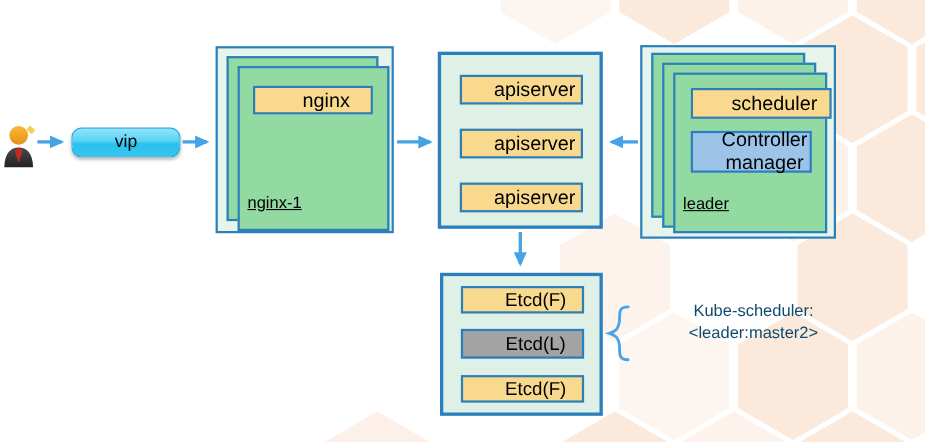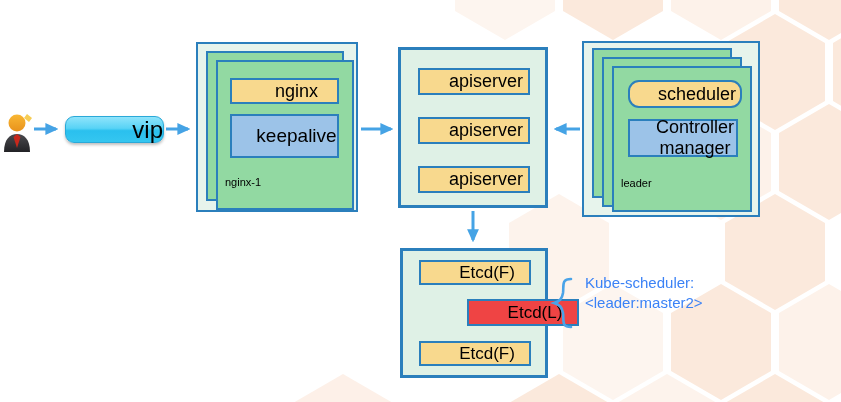--- a/index.html
+++ b/index.html
@@ -13,33 +13,34 @@
   .abs{position:absolute;box-sizing:border-box;}
   .stack-outer{background:#e7f4ec;border:2px solid #2b7fbc;}
   .stack-layer{background:#92d9a2;border:2px solid #2b7fbc;}
   .container-mint{background:#dff1e6;border:3px solid #2b7fbc;}
   .chip{
     border:2px solid #2b7fbc;display:flex;align-items:center;justify-content:center;
     font-size:18px;line-height:1.15;text-align:center;color:#000;padding-left:24px;
   }
   .chip.orange{background:#f8d98e;}
   .chip.blue{background:#9cc3e8;}
-  .chip.red{background:#ef4444;margin-left:48px;}
-  .stack-label{font-size:11px;color:#000;}
+  .chip.red{background:#a3a3a3;}
+  .stack-label{font-size:15px;color:#000;text-decoration:underline;}
   .vip{
     border-radius:9px;
     background:linear-gradient(180deg,#8fe4fb 0%,#58d3f6 45%,#2ac0ee 55%,#35c6f0 100%);
     border:1px solid #2aa9d8;
     box-shadow:0 2px 3px rgba(0,0,0,.25);
-    display:flex;align-items:center;justify-content:flex-end;
-    font-size:24px;color:#000;
+    display:flex;align-items:center;justify-content:center;
+    font-size:16px;color:#000;
   }
   .annotation{
-    font-size:15px;line-height:20px;color:#3b82f6;width:200px;
+    font-size:15px;line-height:20px;color:#0c4a6e;width:200px;
     word-break:normal;
+    text-align:center;
   }
 </style>
 </head>
 <body>
 
 <div id="canvas">
 
   <svg class="layer" width="841" height="402">
     <g stroke="none">
       <polygon points="505,-76 555,-47 555,11 505,40 455,11 455,-47" fill="#fdf5ef"></polygon>
@@ -84,41 +85,38 @@
   <div class="abs vip" style="left:65px;top:116px;width:99px;height:27px;">
     <span>vip</span>
   </div>
 
   <div class="abs stack-outer" style="left:196px;top:42px;width:162px;height:170px;"></div>
   <div class="abs stack-layer" style="left:206px;top:51px;width:138px;height:150px;"></div>
   <div class="abs stack-layer" style="left:216px;top:60px;width:138px;height:150px;"></div>
   <div class="abs chip orange" style="left:230px;top:78px;width:109px;height:26px;">
     <span>nginx</span>
   </div>
-  <div class="abs chip blue" style="left:230px;top:114px;width:109px;height:44px;font-size:19px;">
-    <span>keepalive</span>
-  </div>
   <div class="abs stack-label" style="left:225px;top:176px;">nginx-1</div>
 
   <div class="abs container-mint" style="left:398px;top:47px;width:150px;height:161px;"></div>
   <div class="abs chip orange" style="left:418px;top:68px;width:112px;height:27px;">
     <span>apiserver</span>
   </div>
   <div class="abs chip orange" style="left:418px;top:117px;width:112px;height:27px;">
     <span>apiserver</span>
   </div>
   <div class="abs chip orange" style="left:418px;top:166px;width:112px;height:27px;">
     <span>apiserver</span>
   </div>
 
   <div class="abs stack-outer" style="left:582px;top:41px;width:178px;height:176px;"></div>
   <div class="abs stack-layer" style="left:592px;top:48px;width:140px;height:150px;"></div>
   <div class="abs stack-layer" style="left:602px;top:57px;width:140px;height:150px;"></div>
   <div class="abs stack-layer" style="left:612px;top:66px;width:140px;height:146px;"></div>
-  <div class="abs chip orange" style="left:628px;top:80px;width:114px;height:28px;border-radius:11px;">
+  <div class="abs chip orange" style="left:628px;top:80px;width:128px;height:28px;">
     <span>scheduler</span>
   </div>
   <div class="abs chip blue" style="left:628px;top:119px;width:110px;height:38px;">
     <span>Controller manager</span>
   </div>
   <div class="abs stack-label" style="left:621px;top:177px;">leader</div>
 
   <div class="abs container-mint" style="left:400px;top:248px;width:148px;height:130px;"></div>
   <div class="abs chip orange" style="left:419px;top:260px;width:112px;height:25px;font-size:17px;">
     <span>Etcd(F)</span>

